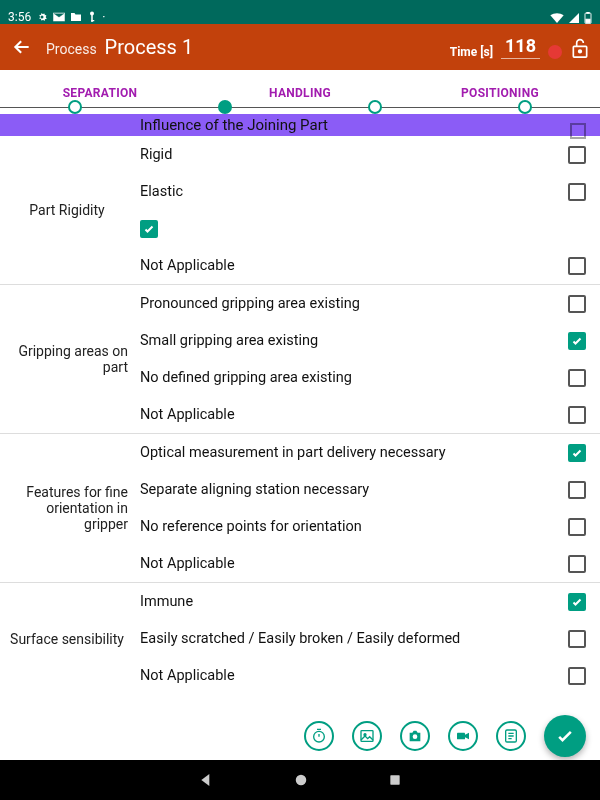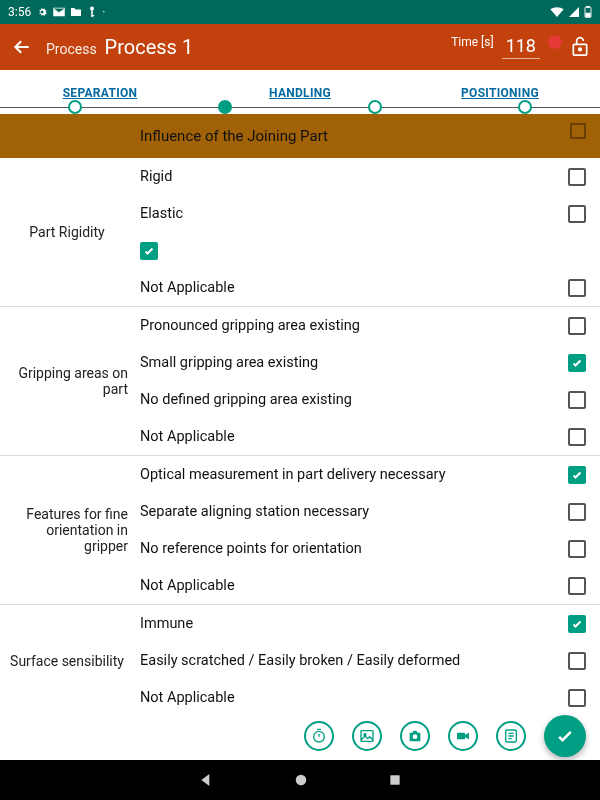--- a/index.html
+++ b/index.html
@@ -1,35 +1,35 @@
 <!DOCTYPE html>
 <html><head>
 <meta charset="utf-8">
 <style>
   * { box-sizing: border-box; margin: 0; padding: 0; }
   html, body { width: 600px; height: 800px; font-family: Roboto, Arial, sans-serif; overflow: hidden; background: #fff; }
-  .statusbar { height: 24px; background: #00695c; color: #fff; display: flex; align-items: center; justify-content: space-between; padding: 0 8px; font-size: 12px; }
+  .statusbar { height: 24px; background: #00695c; color: #fff; display: flex; align-items: flex-end; justify-content: space-between; padding: 0 8px; font-size: 12px; }
   .statusbar .left, .statusbar .right { display: flex; align-items: center; gap: 5px; }
   .appbar { height: 46px; background: #c2410c; color: #fff; display: flex; align-items: center; padding: 0 10px; gap: 12px; }
   .appbar .back { width: 24px; height: 24px; display:flex; align-items:center; justify-content:center; }
   .appbar .ptitle { flex: 0 0 auto; }
   .appbar .ptitle .lbl { font-size: 14px; opacity: .9; }
   .appbar .ptitle .name { font-size: 20px; font-weight: 400; }
   .appbar .spacer { flex: 1; }
-  .appbar .timebox { display:flex; align-items:flex-start; gap:8px; font-size:12px; }
+  .appbar .timebox { display:flex; align-items:flex-end; gap:8px; font-size:12px;font-weight:bold; }
   .appbar .timeval { font-size: 18px; border-bottom: 1px solid rgba(255,255,255,.6); padding: 0 4px 2px; min-width: 32px; text-align:center; }
   .appbar .rec { width: 14px; height: 14px; border-radius: 50%; background: #e53935; }
   .lock { width:20px; height:22px; }
   .stepper { height: 30px; display:flex; align-items:flex-end; padding: 4px 0 0; position: relative; }
-  .stepper .step { flex:1; text-align:center; font-size:12px; font-weight:700; color:#0369a1; letter-spacing:.3px; position:relative;text-decoration:underline; }
+  .stepper .step { flex:1; text-align:center; font-size:12px; font-weight:700; color:#a21caf; letter-spacing:.3px; position:relative; }
   .stepline { position:relative; height:14px; }
   .stepline .line { position:absolute; top:7px; left:0; right:0; height:1px; background:#555; }
   .stepline .dot { position:absolute; top:0; width:14px; height:14px; border-radius:50%; background:#fff; border:2px solid #009e82; transform:translateX(-50%); }
   .stepline .dot.filled { background:#009e82; }
-  .section-header { background:#a16207; color:#111; height:44px; display:flex; align-items:center; padding:0 140px 0 140px; font-size:15px; position:relative; }
+  .section-header { background:#8b5cf6; color:#111; height:22px; display:flex; align-items:center; padding:0 140px 0 140px; font-size:15px; position:relative; }
   .section-header .schk { position:absolute; right:14px; top:9px; width:16px; height:16px; border:2px solid rgba(0,0,0,.35); background:transparent; }
   .content { height: calc(800px - 24px - 46px - 30px - 14px - 34px - 40px); overflow: hidden; }
   .group { display:flex; border-bottom:1px solid #ddd; }
   .group:last-child { border-bottom:none; }
   .group .glabel { width:134px; display:flex; align-items:center; justify-content:center; text-align:right; font-size:14px; color:#222; padding:4px 6px; }
   .group .gitems { flex:1; }
   .row { display:flex; align-items:center; height:37px; padding:0 14px 0 6px; }
   .row .rlabel { flex:1; font-size:14.5px; color:#111; }
   .chk { width:18px; height:18px; border:2px solid #555; border-radius:2px; display:flex; align-items:center; justify-content:center; background:#fff; }
   .chk.checked { background:#009e82; border-color:#009e82; }

